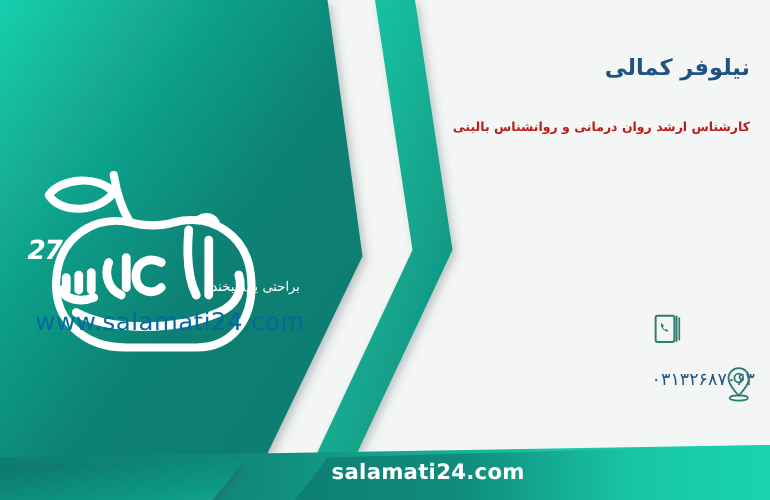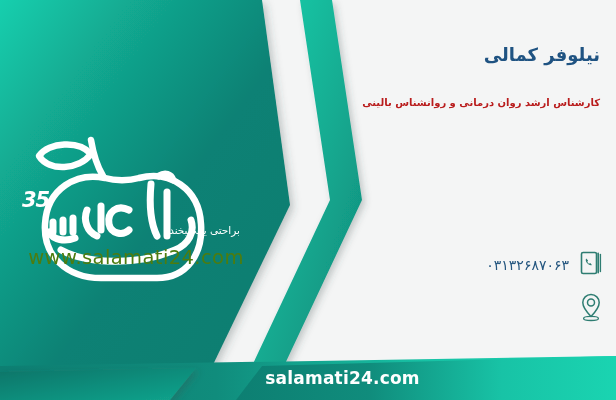--- a/index.html
+++ b/index.html
@@ -57,21 +57,21 @@
     height: 100%;
     overflow: visible;
   }
 
   .logo-url {
     position: absolute;
     left: 14px;
     top: 246px;
     width: 244px;
     text-align: center;
-    color: #4d7c0f;
+    color: #0369a1;
     font-family: "DejaVu Sans", "Liberation Sans", sans-serif;
     font-size: 19.5px;
     letter-spacing: 0.4px;
     direction: ltr;
     white-space: nowrap;
   }
 
   .logo-tagline {
     position: absolute;
     right: 60px;
@@ -129,21 +129,22 @@
     font-weight: bold;
     line-height: 1.3;
     white-space: nowrap;
   }
 
   
   .contact-row {
     position: absolute;
     right: 12px;
     display: flex;
-    align-items: flex-start;
+    flex-direction: column;
+    align-items: flex-end;
     gap: 9px;
   }
 
   .contact-row.phone { top: 248px; }
   .contact-row.address { top: 292px; }
 
   .contact-icon {
     flex: 0 0 auto;
     width: 26px;
     height: 30px;
@@ -284,21 +285,21 @@
           <path d="M 70,78 C 66,88 70,100 80,104"></path>
 
           <path d="M 56,86 L 56,100 M 46,88 L 46,100 M 36,90 L 36,100"></path>
           <path d="M 32,100 C 36,108 48,110 58,106"></path>
 
           <path d="M 142,44 C 148,40 154,42 156,48"></path>
         </g>
       </svg>
     </div>
 
-    <div class="logo-24">35</div>
+    <div class="logo-24">27</div>
     <div class="logo-tagline">براحتی یک لبخند</div>
     <div class="logo-url">www.salamati24.com</div>
   </div>
 
   <div class="right-pane">
 
     <div class="person-name">نیلوفر کمالی</div>
     <div class="person-title">کارشناس ارشد روان درمانی و روانشناس بالینی</div>
 
     <div class="contact-row phone">

